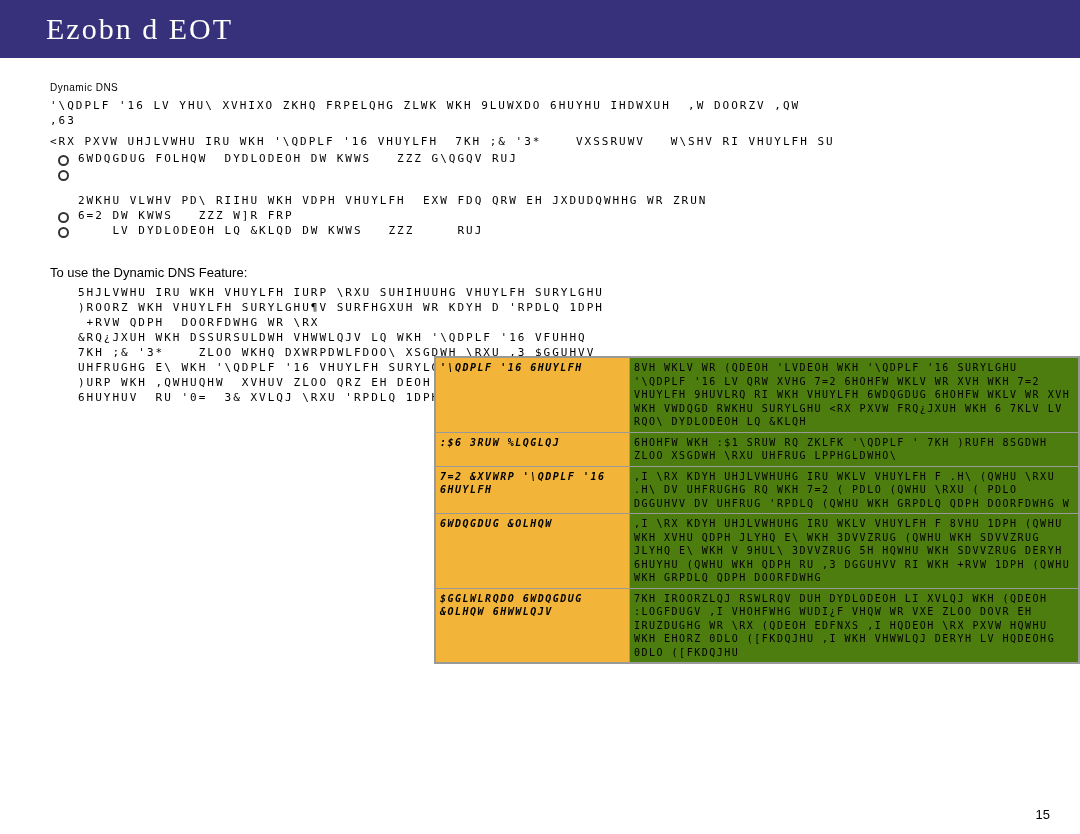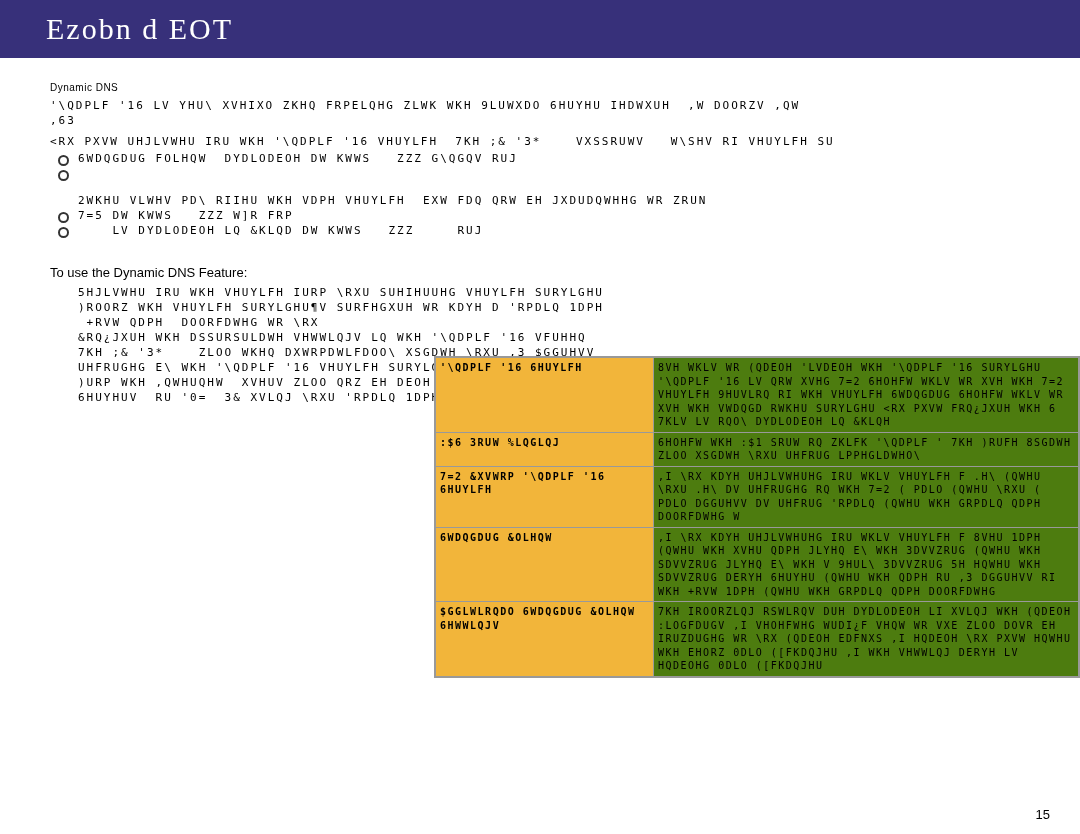--- a/index.html
+++ b/index.html
@@ -93,23 +93,24 @@
     border: 1px solid #999;
     font-family: monospace;
     font-size: 10px;
     letter-spacing: 1.5px;
     vertical-align: top;
     padding: 3px 4px;
     line-height: 1.35;
     overflow: hidden;
   }
   .tbl td.c1 {
-    width: 218px;
+    width: 194px;
     background: #f2b53a;
     font-weight: bold;
+    font-style: italic;
   }
   .tbl td.c2 {
     background: #4d7c0f;
   }
   .page-num {
     position: absolute;
     right: 30px;
     bottom: 12px;
     font-size: 13px;
   }
@@ -133,21 +134,21 @@
   <div class="note-block" style="margin-top:8px;">
     <p>&lt;RX PXVW UHJLVWHU IRU WKH '\QDPLF '16 VHUYLFH  7KH ;&amp; '3*    VXSSRUWV   W\SHV RI VHUYLFH SU</p>
   </div>
 
   <div class="bullets">
     <div class="bullet">6WDQGDUG FOLHQW  DYDLODEOH DW KWWS   ZZZ G\QGQV RUJ</div>
     <div class="bullet" style="margin-left:0;">
       <span style="visibility:hidden;">x</span>
     </div>
     <div class="" style="font-family:monospace;font-size:11px;letter-spacing:2px;margin:-14px 0 2px 0;white-space:pre;">2WKHU VLWHV PD\ RIIHU WKH VDPH VHUYLFH  EXW FDQ QRW EH JXDUDQWHHG WR ZRUN</div>
-    <div class="bullet">7=5 DW KWWS   ZZZ W]R FRP</div>
+    <div class="bullet">6=2 DW KWWS   ZZZ W]R FRP</div>
     <div class="bullet">    LV DYDLODEOH LQ &amp;KLQD DW KWWS   ZZZ     RUJ</div>
   </div>
 
   <div class="subhead">To use the Dynamic DNS Feature:</div>
 
   <div class="steps">
     <p class="step">5HJLVWHU IRU WKH VHUYLFH IURP \RXU SUHIHUUHG VHUYLFH SURYLGHU</p>
     <p class="step">)ROORZ WKH VHUYLFH SURYLGHU¶V SURFHGXUH WR KDYH D 'RPDLQ 1DPH</p>
     <p class="step"> +RVW QDPH  DOORFDWHG WR \RX</p>
     <p class="step">&amp;RQ¿JXUH WKH DSSURSULDWH VHWWLQJV LQ WKH '\QDPLF '16 VFUHHQ</p>

